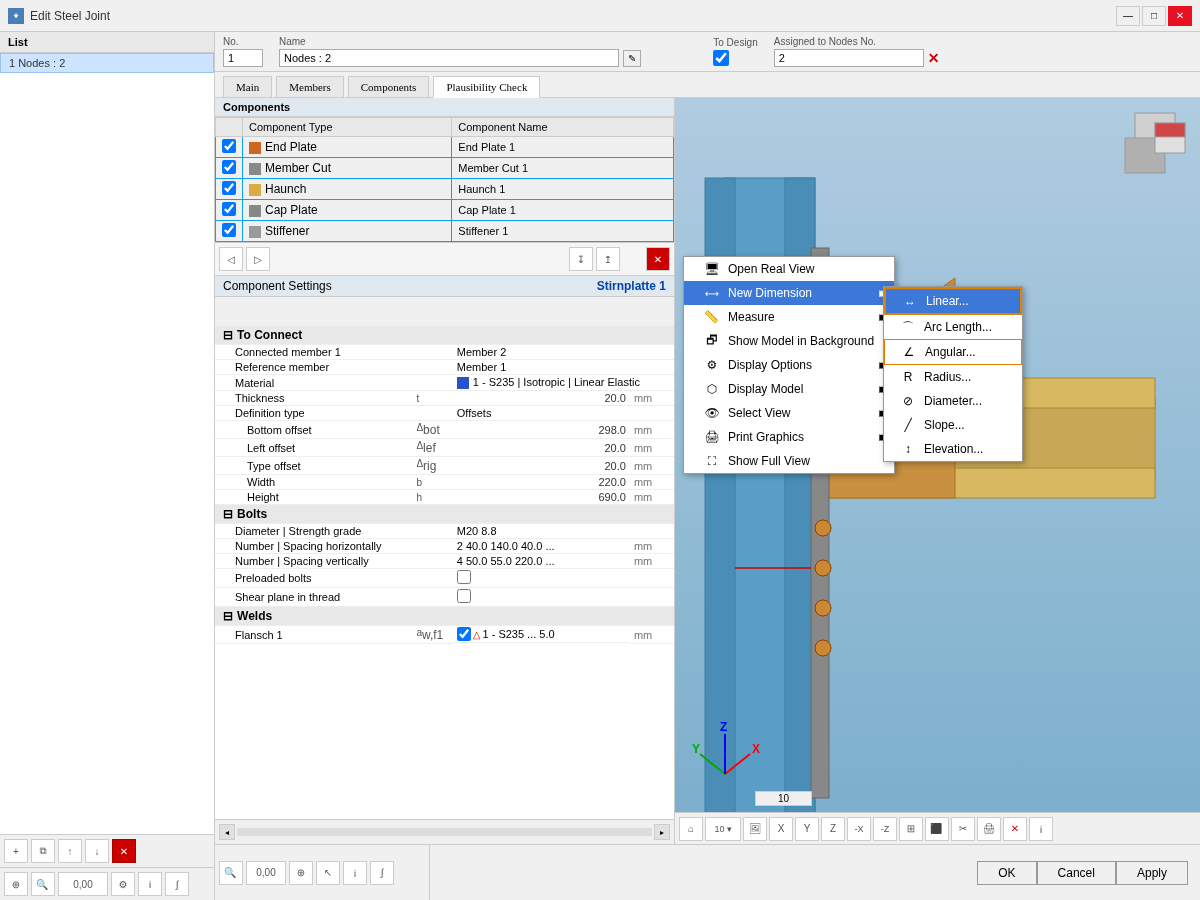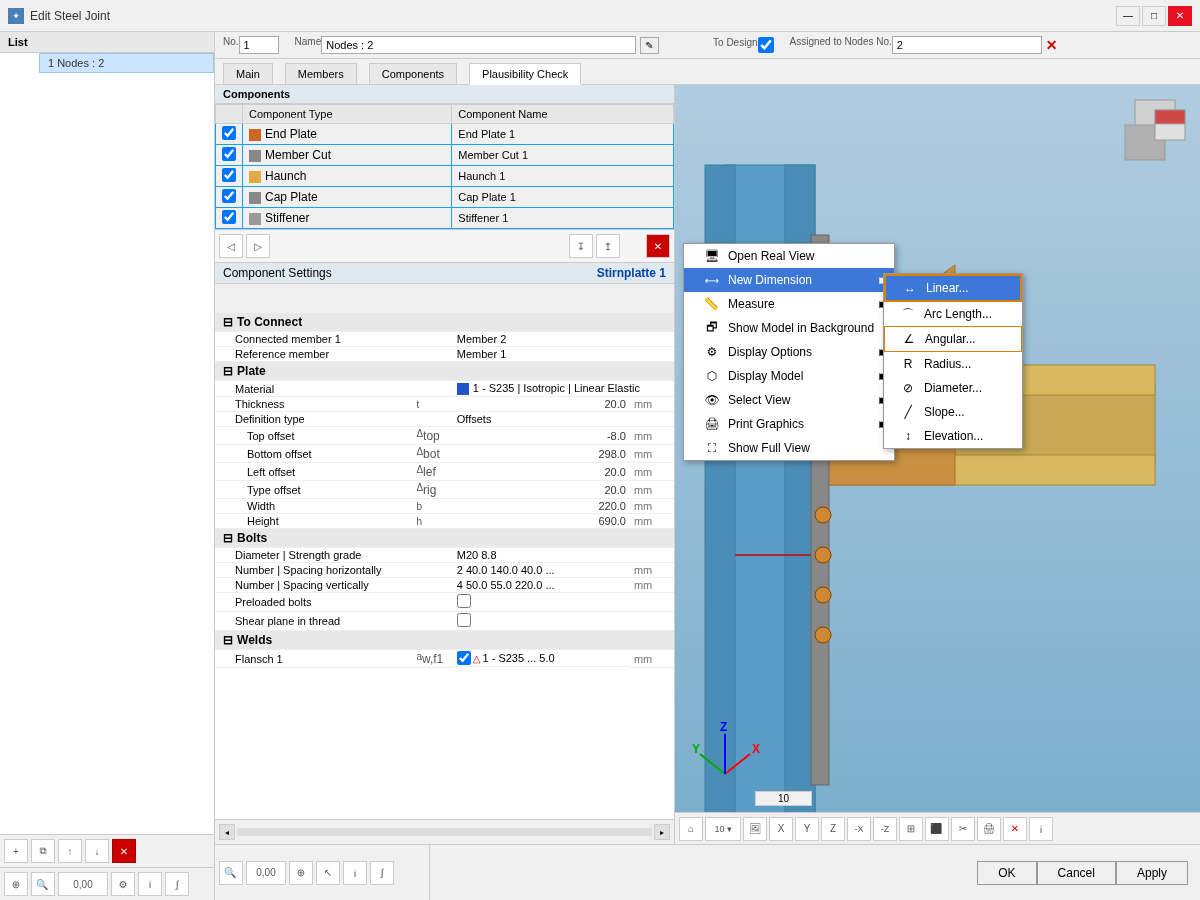--- a/index.html
+++ b/index.html
@@ -20,43 +20,43 @@
     .title-bar-btns { display: flex; gap: 2px; }
     .title-btn { width: 24px; height: 20px; border: 1px solid #ccc; background: #f0f0f0; cursor: pointer; display: flex; align-items: center; justify-content: center; font-size: 10px; }
     .title-btn.close { background: #e81123; color: white; border-color: #e81123; }
 
     
     .main-container { display: flex; height: calc(900px - 32px); }
 
     
     .left-panel { width: 215px; background: #f5f5f5; border-right: 1px solid #ccc; display: flex; flex-direction: column; }
     .left-header { background: #e8e8e8; padding: 4px 8px; font-weight: bold; font-size: 11px; border-bottom: 1px solid #ccc; }
-    .left-list { flex: 1; background: white; padding-left: 39px; }
+    .left-list { flex: 1; background: white; }
     .list-item { padding: 3px 8px; background: #cce4ff; border: 1px solid #99c4f0; color: #333; font-size: 11px; }
     .left-toolbar { padding: 4px; display: flex; gap: 3px; border-top: 1px solid #ccc; background: #f0f0f0; }
     .tb-btn { width: 24px; height: 24px; border: 1px solid #ccc; background: #fff; cursor: pointer; display: flex; align-items: center; justify-content: center; font-size: 10px; color: #555; }
     .tb-btn.red { background: #cc0000; color: white; border-color: #aa0000; }
 
     
     .right-section { flex: 1; display: flex; flex-direction: column; }
 
     
     .header-area { background: #f0f0f0; border-bottom: 1px solid #ccc; padding: 4px 8px; display: flex; gap: 16px; align-items: center; }
-    .header-field { display: flex; flex-direction: row; }
+    .header-field { display: flex; flex-direction: column; }
     .header-label { font-size: 10px; color: #555; margin-bottom: 2px; }
     .header-input { border: 1px solid #aaa; background: white; padding: 2px 4px; font-size: 11px; }
     .header-input.narrow { width: 40px; }
-    .header-input.wide { width: 315px; }
+    .header-input.wide { width: 340px; }
     .header-edit-btn { margin-left: 4px; padding: 2px 4px; border: 1px solid #aaa; background: #f0f0f0; cursor: pointer; font-size: 10px; }
     .to-design-check { width: 16px; height: 16px; }
     .del-btn { color: #cc0000; font-weight: bold; font-size: 14px; border: none; background: none; cursor: pointer; }
 
     
     .tabs { display: flex; background: #f0f0f0; border-bottom: 1px solid #ccc; padding: 4px 8px 0; }
-    .tab { padding: 4px 12px; border: 1px solid #ccc; background: #e8e8e8; margin-right: 12px; cursor: pointer; font-size: 11px; border-bottom: none; }
+    .tab { padding: 4px 12px; border: 1px solid #ccc; background: #e8e8e8; margin-right: 4px; cursor: pointer; font-size: 11px; border-bottom: none; font-family: Liberation Serif, serif; }
     .tab.active { background: white; border-bottom: 1px solid white; margin-bottom: -1px; }
 
     
     .content-area { flex: 1; display: flex; }
 
     
     .left-content { width: 460px; display: flex; flex-direction: column; border-right: 1px solid #ccc; overflow: hidden; }
 
     
     .section-header { background: #e0e8f0; padding: 3px 8px; font-weight: bold; font-size: 11px; border-bottom: 1px solid #ccc; }
@@ -262,45 +262,36 @@
                 <td>Member 2</td>
                 <td></td>
               </tr>
               <tr>
                 <td class="indent1">Reference member</td>
                 <td></td>
                 <td>Member 1</td>
                 <td></td>
               </tr>
 
-              <tr class="group-row">
-                <td colspan="4"><span class="toggle">⊟</span><span>Plate</span></td>
-              </tr>
               <tr>
                 <td class="indent1">Material</td>
                 <td></td>
                 <td colspan="2"><span class="blue-sq"></span>1 - S235 | Isotropic | Linear Elastic</td>
               </tr>
               <tr>
                 <td class="indent1">Thickness</td>
                 <td style="font-size:10px; color:#555;">t</td>
                 <td class="val-col">20.0</td>
                 <td class="unit-col">mm</td>
               </tr>
               <tr>
                 <td class="indent1">Definition type</td>
                 <td></td>
                 <td>Offsets</td>
                 <td></td>
-              </tr>
-              <tr>
-                <td class="indent2">Top offset</td>
-                <td style="font-size:10px; color:#555;">Δ<sub>top</sub></td>
-                <td class="val-col">-8.0</td>
-                <td class="unit-col">mm</td>
               </tr>
               <tr>
                 <td class="indent2">Bottom offset</td>
                 <td style="font-size:10px; color:#555;">Δ<sub>bot</sub></td>
                 <td class="val-col">298.0</td>
                 <td class="unit-col">mm</td>
               </tr>
               <tr>
                 <td class="indent2">Left offset</td>
                 <td style="font-size:10px; color:#555;">Δ<sub>lef</sub></td>

